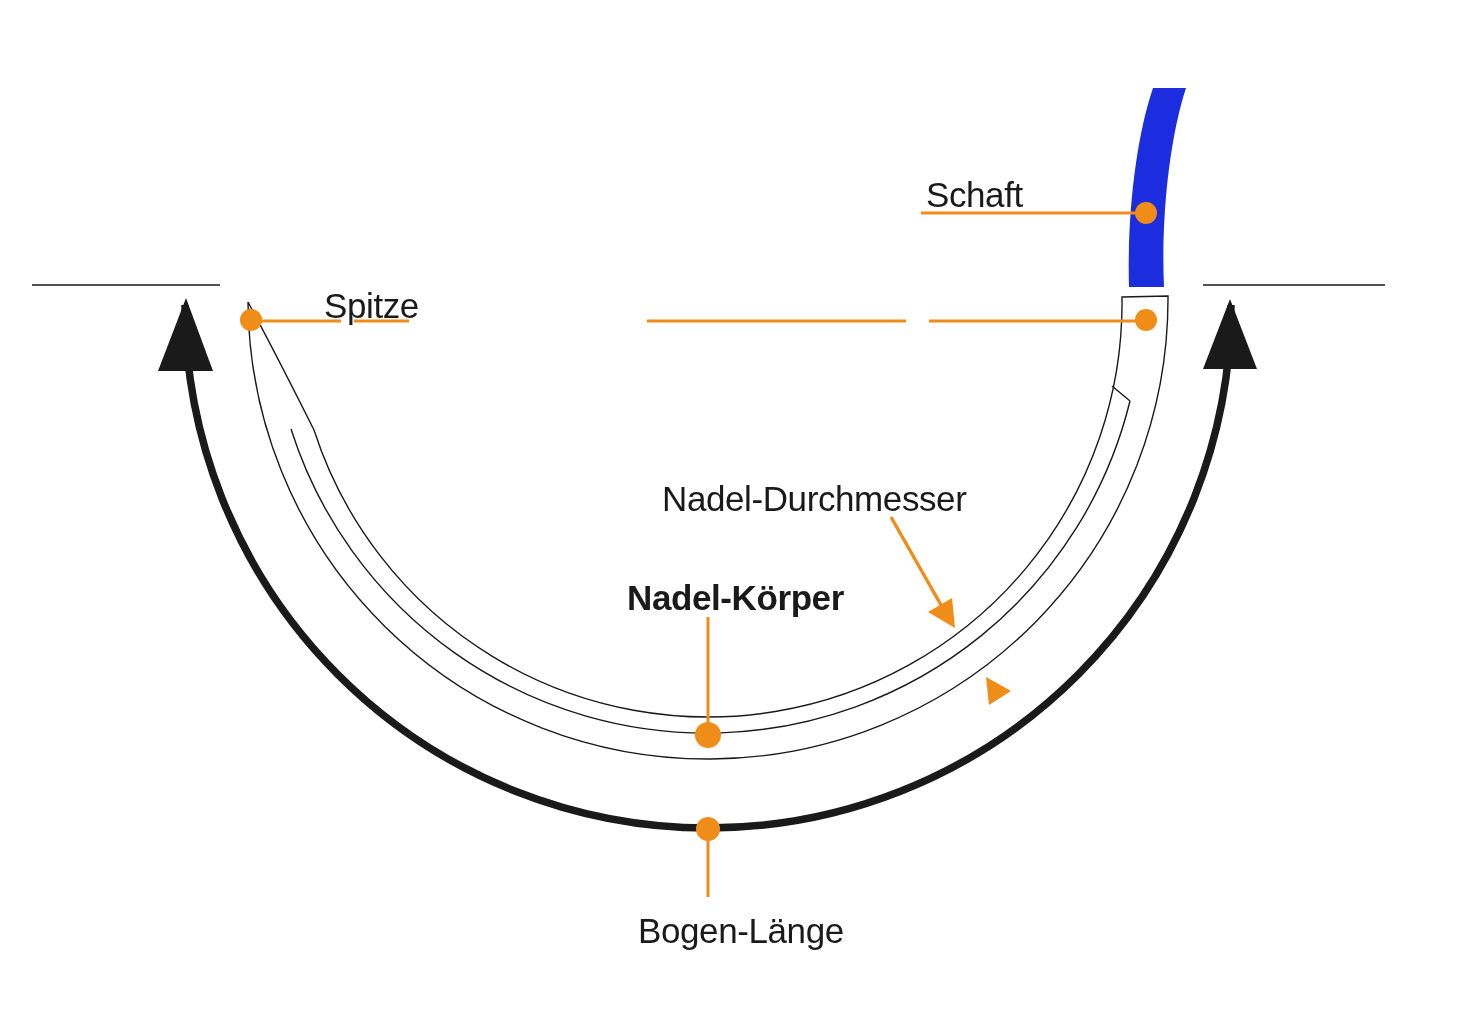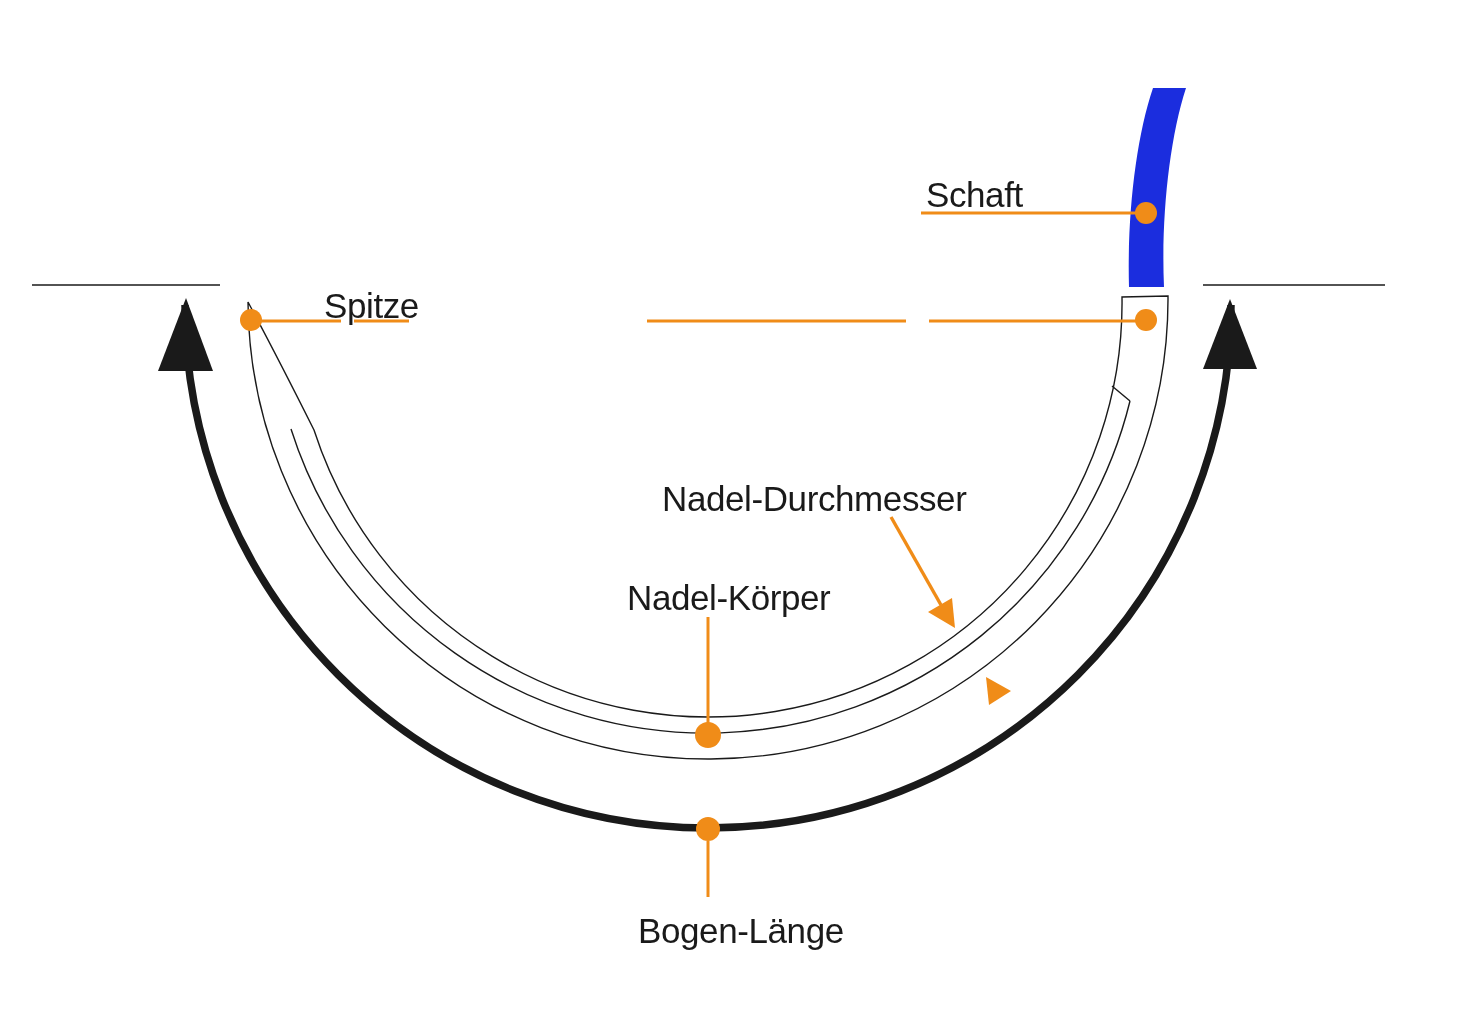--- a/index.html
+++ b/index.html
@@ -75,17 +75,17 @@
     <line x1="708" y1="841" x2="708" y2="897" stroke-width="3" stroke="#F08C18"></line>
   </svg>
 
   <div class="diagram-label" style="left:926px; top:177px;">Schaft</div>
 
   <div class="diagram-label" style="left:324px; top:288px;text-align:center;">Spitze</div>
 
 
   <div class="diagram-label" style="left:662px; top:481px;">Nadel-Durchmesser</div>
 
-  <div class="diagram-label" style="left:627px; top:580px;">Nadel-Körper</div>
+  <div class="diagram-label" style="left:627px; top:580px;font-weight:bold;">Nadel-Körper</div>
 
   <div class="diagram-label" style="left:638px; top:913px;">Bogen-Länge</div>
 
 </div>
 
 </body></html>

